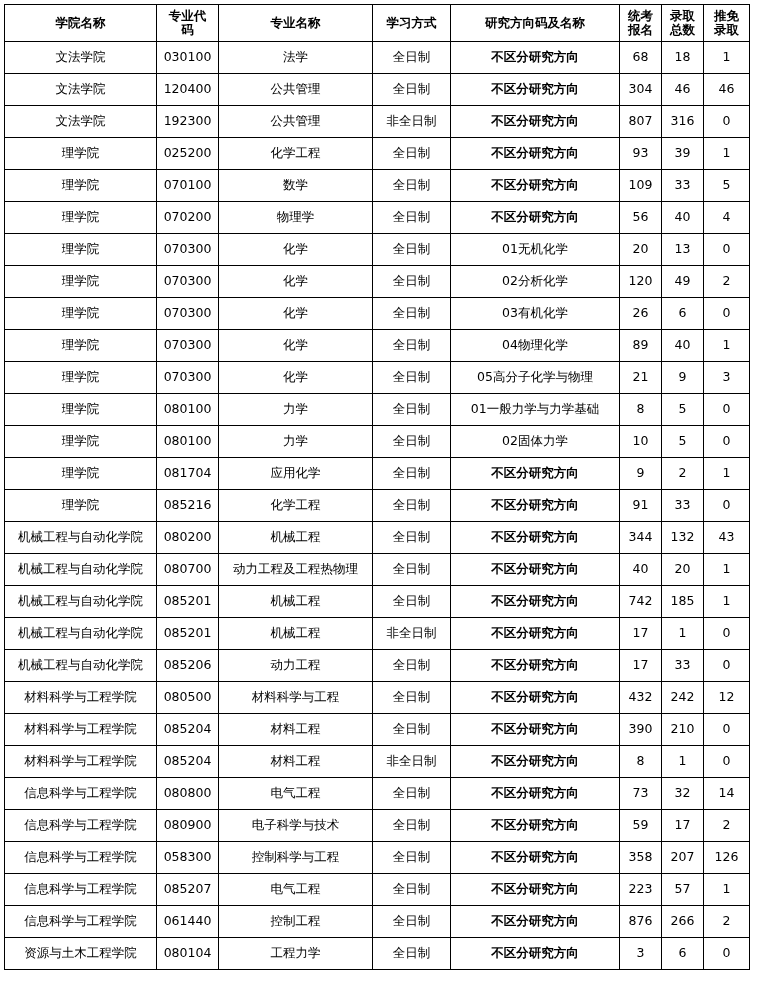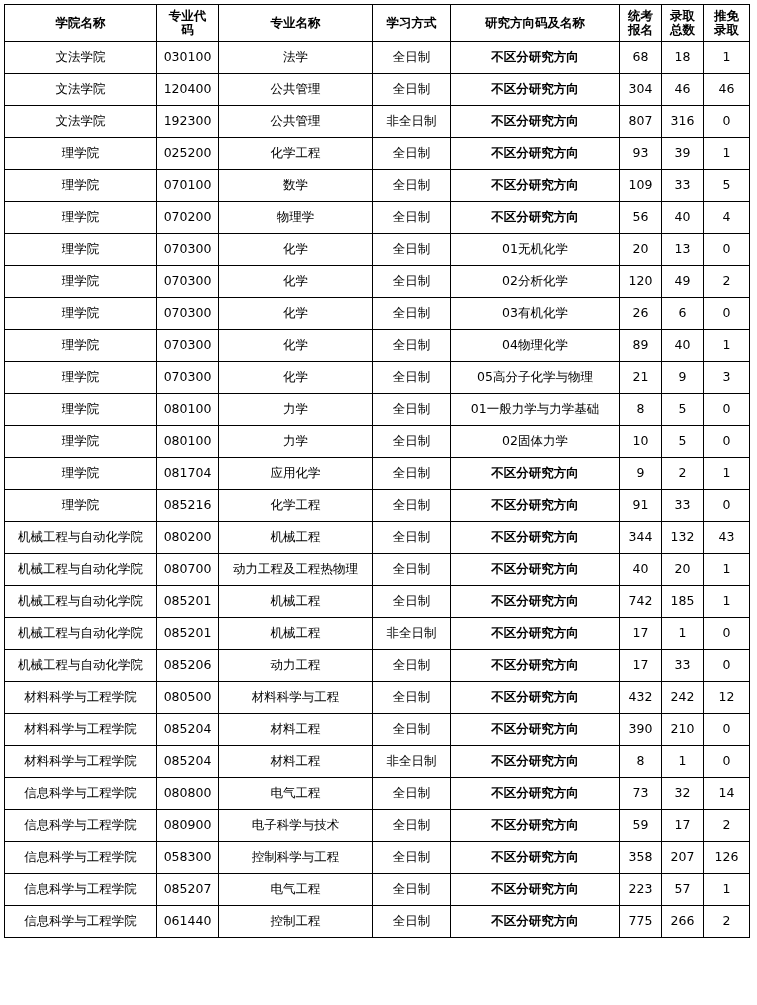--- a/index.html
+++ b/index.html
@@ -818,24 +818,50 @@
           <td>
             <span class="cell-inner">控制工程</span>
           </td>
           <td>
             <span class="cell-inner">全日制</span>
           </td>
           <td>
             <span class="cell-inner dir-bold">不区分研究方向</span>
           </td>
           <td>
-            <span class="cell-inner num">775</span>
+            <span class="cell-inner num">876</span>
           </td>
           <td>
             <span class="cell-inner num">266</span>
           </td>
           <td>
             <span class="cell-inner num">2</span>
+          </td>
+        </tr>
+        <tr>
+          <td>
+            <span class="cell-inner">资源与土木工程学院</span>
+          </td>
+          <td>
+            <span class="cell-inner">080104</span>
+          </td>
+          <td>
+            <span class="cell-inner">工程力学</span>
+          </td>
+          <td>
+            <span class="cell-inner">全日制</span>
+          </td>
+          <td>
+            <span class="cell-inner dir-bold">不区分研究方向</span>
+          </td>
+          <td>
+            <span class="cell-inner num">3</span>
+          </td>
+          <td>
+            <span class="cell-inner num">6</span>
+          </td>
+          <td>
+            <span class="cell-inner num">0</span>
           </td>
         </tr>
       </tbody>
   </table>
 </div>
 
 </body></html>

